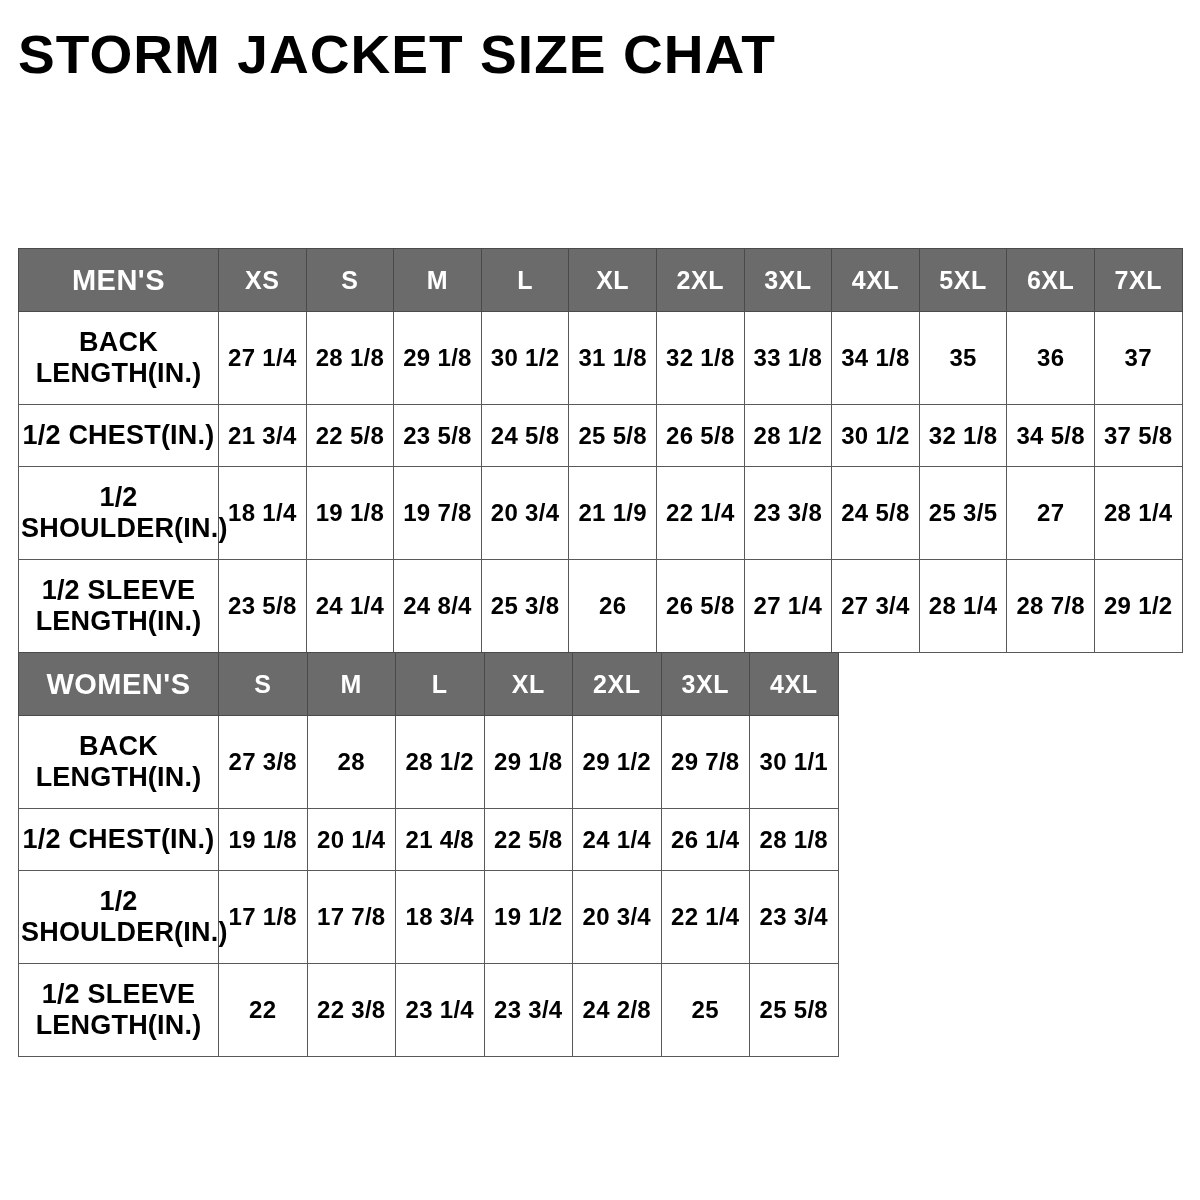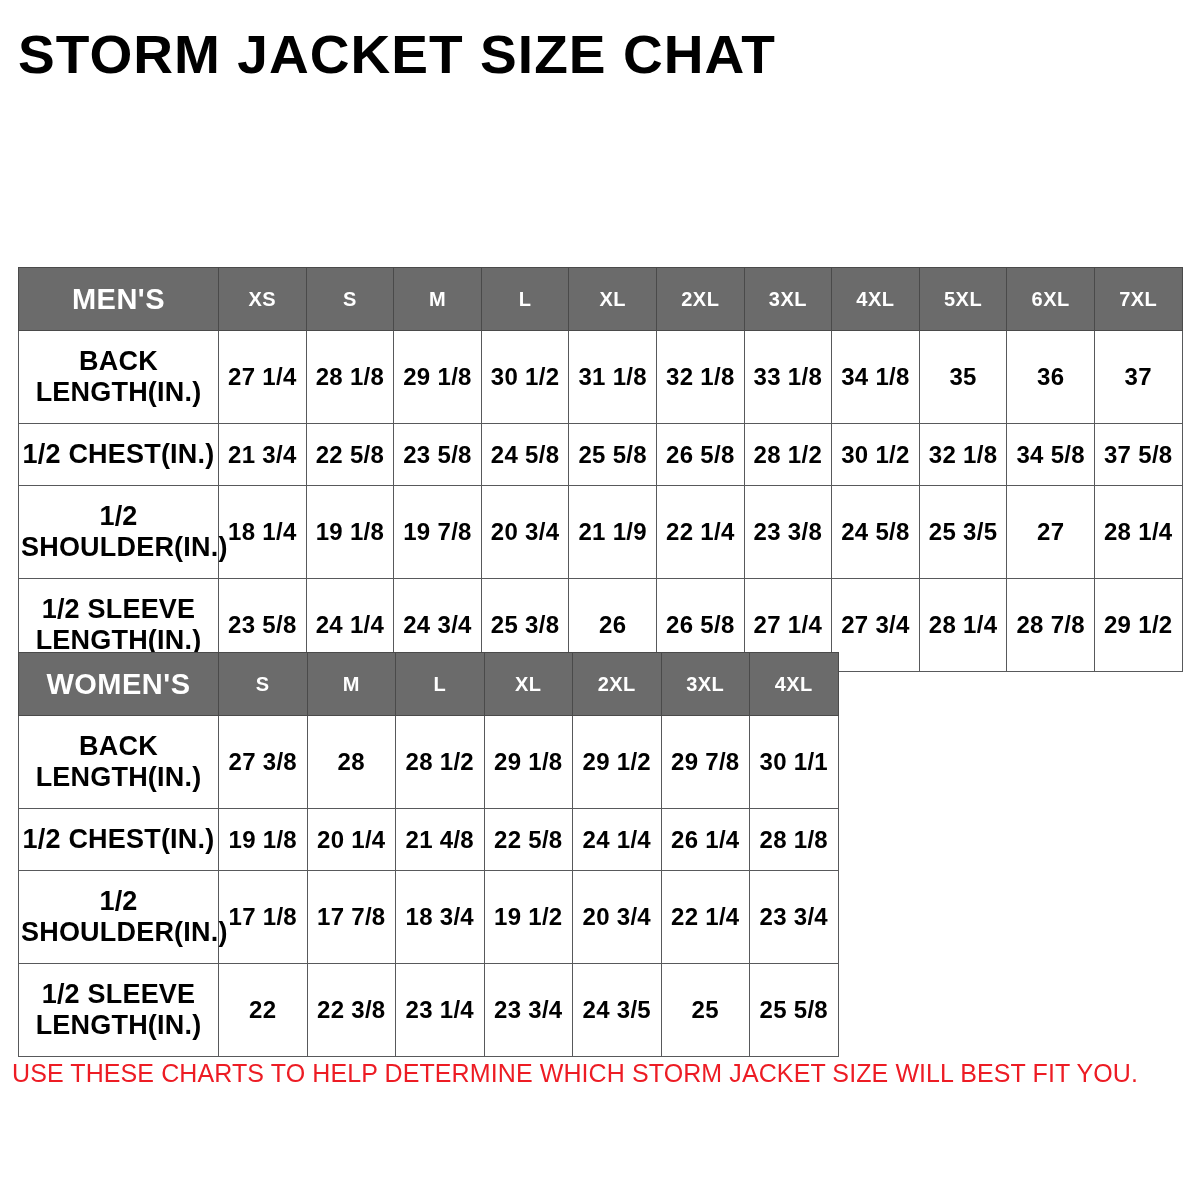--- a/index.html
+++ b/index.html
@@ -63,41 +63,41 @@
     padding: 0;
     text-align: center;
     vertical-align: middle;
     font-weight: bold;
   }
   table.size-table thead th {
     background: #6b6b6b;
     color: #ffffff;
     border-color: #4a4a4a;
     height: 62px;
-    font-size: 20px;
+    font-size: 25px;
     letter-spacing: 0.5px;
   }
   table.size-table thead th.row-head-cell {
     font-size: 29px;
   }
   table.size-table tbody td.row-label {
     font-size: 27px;
     line-height: 31px;
     padding: 15px 2px;
     letter-spacing: 0.2px;
   }
   table.size-table tbody td.value {
     font-size: 24px;
     letter-spacing: 0.3px;
   }
 
   
   #mens-table {
     left: 18px;
-    top: 267px;
+    top: 248px;
     width: 1164px;
   }
   #mens-table col.label-col { width: 200px; }
   #mens-table col.size-col  { width: 87.6px; }
   #mens-table tbody tr { height: 58px; }
   #mens-table tbody tr.tall { height: 66px; }
 
   
   #womens-table {
     left: 18px;
@@ -201,21 +201,21 @@
           <td class="value">23 3/8</td>
           <td class="value">24 5/8</td>
           <td class="value">25 3/5</td>
           <td class="value">27</td>
           <td class="value">28 1/4</td>
         </tr>
         <tr class="tall">
           <td class="row-label">1/2 SLEEVE<br>LENGTH(IN.)</td>
           <td class="value">23 5/8</td>
           <td class="value">24 1/4</td>
-          <td class="value">24 3/4</td>
+          <td class="value">24 8/4</td>
           <td class="value">25 3/8</td>
           <td class="value">26</td>
           <td class="value">26 5/8</td>
           <td class="value">27 1/4</td>
           <td class="value">27 3/4</td>
           <td class="value">28 1/4</td>
           <td class="value">28 7/8</td>
           <td class="value">29 1/2</td>
         </tr>
       </tbody>
@@ -274,22 +274,21 @@
           <td class="value">20 3/4</td>
           <td class="value">22 1/4</td>
           <td class="value">23 3/4</td>
         </tr>
         <tr class="tall">
           <td class="row-label">1/2 SLEEVE<br>LENGTH(IN.)</td>
           <td class="value">22</td>
           <td class="value">22 3/8</td>
           <td class="value">23 1/4</td>
           <td class="value">23 3/4</td>
-          <td class="value">24 3/5</td>
+          <td class="value">24 2/8</td>
           <td class="value">25</td>
           <td class="value">25 5/8</td>
         </tr>
       </tbody>
   </table>
 
-  <div class="footer-note">USE THESE CHARTS TO HELP DETERMINE WHICH STORM JACKET  SIZE WILL BEST FIT YOU.</div>
 
 </div>
 
 </body></html>

